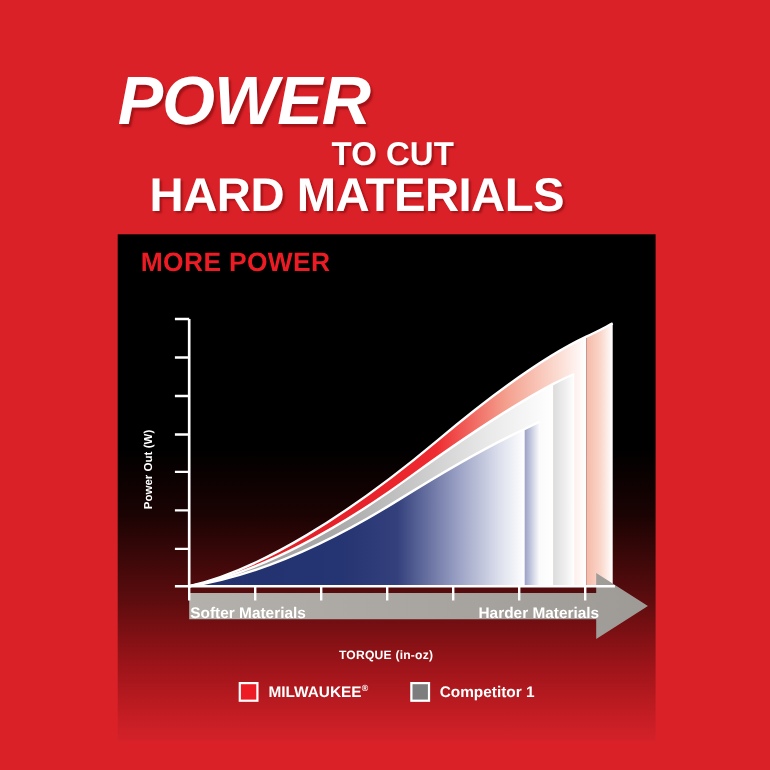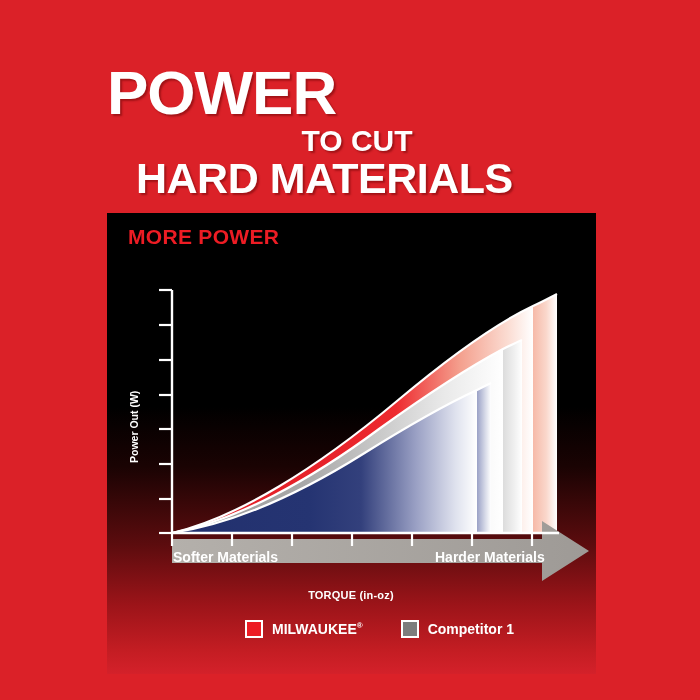--- a/index.html
+++ b/index.html
@@ -27,20 +27,21 @@
     font-weight: bold;
     letter-spacing: -0.5px;
     line-height: 1;
     text-shadow: 2px 2px 2px rgba(90,0,0,0.45);
     white-space: nowrap;
   }
   #hl-power {
     font-size: 62px;
     letter-spacing: -1px;
     margin-bottom: 2px;
+    font-style: italic;
   }
   #hl-tocut {
     font-size: 30px;
     letter-spacing: 0px;
     margin-bottom: 1px;
     text-align: center;
   }
   #hl-hard {
     font-size: 43px;
     letter-spacing: -0.5px;
@@ -63,21 +64,21 @@
         #c41d23 95%,
         #d4212a 100%);
     overflow: hidden;
   }
 
   #more-power {
     position: absolute;
     left: 21px;
     top: 12px;
     color: #ed1c24;
-    font-size: 21px;
+    font-size: 24px;
     font-weight: bold;
     letter-spacing: 0.3px;
   }
 
   #plot-svg {
     position: absolute;
     left: 0;
     top: 0;
   }
 
@@ -104,21 +105,20 @@
   
   #legend {
     position: absolute;
     left: 0;
     top: 407px;
     width: 489px;
     display: flex;
     justify-content: center;
     align-items: center;
     gap: 38px;
-    margin-left: 28px;
   }
   .legend-item {
     display: flex;
     align-items: center;
     gap: 9px;
   }
   .legend-swatch {
     width: 18px;
     height: 18px;
     border: 2px solid #ffffff;

